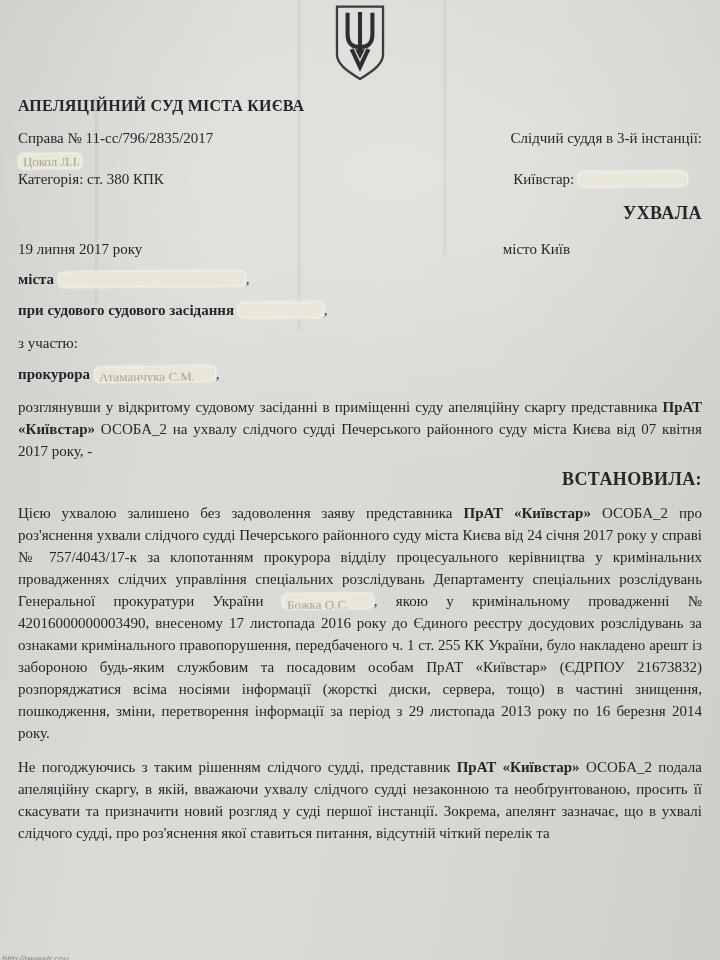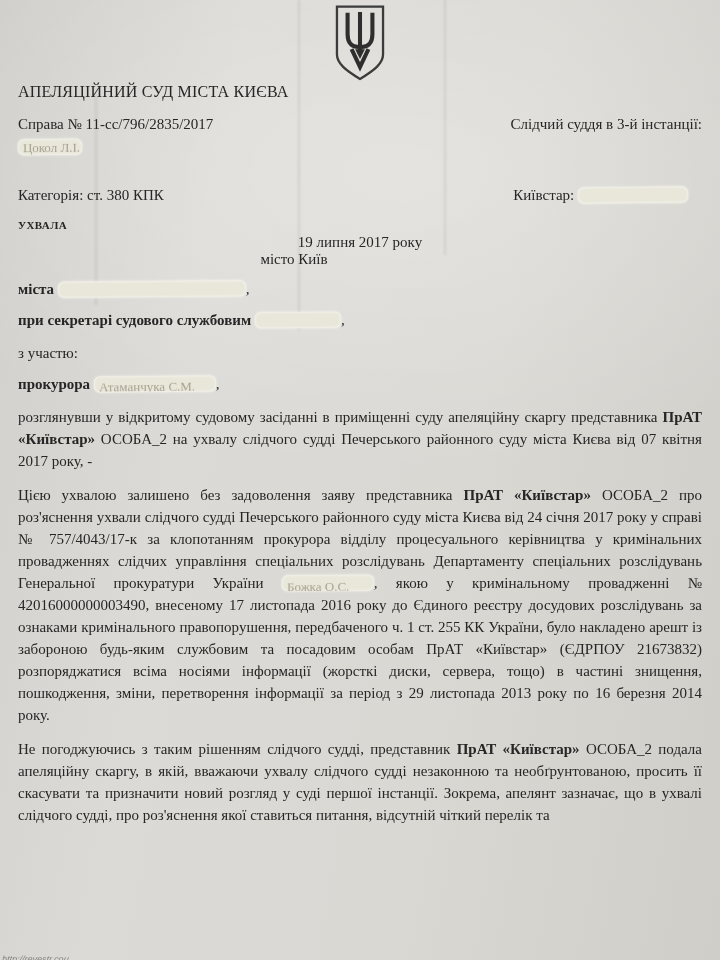--- a/index.html
+++ b/index.html
@@ -14,29 +14,29 @@
     font-family:"Liberation Serif","DejaVu Serif",serif;
     color:#262626;
     -webkit-font-smoothing:antialiased;
   }
   .crease{position:absolute;width:2px;background:rgba(110,108,102,.14);filter:blur(1px);pointer-events:none;}
   .crease.c1{left:298px;top:0;height:330px;}
   .crease.c2{left:444px;top:0;height:255px;}
   .crease.c3{left:95px;top:95px;height:210px;}
   .content{position:absolute;left:0;top:0;right:0;padding:4px 18px 0 18px;}
   .coa{display:block;margin:0 auto;}
-  .court-name{margin-top:1px;font-weight:normal;font-size:16px;letter-spacing:.2px;}
-  .row{display:flex;justify-content:space-between;align-items:center;font-size:15px;}
+  .court-name{margin-top:15px;font-weight:bold;font-size:16px;letter-spacing:.2px;}
+  .row{display:flex;justify-content:space-between;align-items:flex-end;font-size:15px;}
   .row.meta1{margin-top:15px;}
   .redact-line{margin-top:5px;height:18px;}
-  .row.meta2{margin-top:31px;gap:28px;}
+  .row.meta2{margin-top:1px;gap:28px;}
   .row.meta2 .right{margin-right:14px;}
-  .row.daterow{margin-top:3px;flex-direction:column;}
+  .row.daterow{margin-top:17px;}
   .row.daterow .right{margin-right:132px;}
-  .heading{    text-align:left;font-weight:bold;font-size:11px;letter-spacing:.4px;}
+  .heading{    text-align:right;font-weight:bold;font-size:18px;letter-spacing:.4px;}
   .heading.title{margin-top:15px;}
   .heading.subtitle{margin-top:9px;}
   .heading.resolution{margin-top:7px;}
   .para{margin-top:12px;font-size:15px;line-height:22px;text-align:justify;}
   .line{margin-top:11px;font-size:15px;line-height:20px;}
   .line.first{margin-top:13px;}
   .b{font-weight:bold;}
   .redact{
     display:inline-block;height:16px;vertical-align:-3px;
     background:#e9e7da;border-radius:6px;
@@ -91,28 +91,29 @@
 
     <div class="heading title">УХВАЛА</div>
 
     <div class="row daterow">
       <span>19 липня 2017 року</span>
       <span class="right">місто Київ</span>
     </div>
 
 
     <div class="line"><span class="b">міста </span><span class="redact" style="width: 188px;"><span class="redact-text"></span></span><span>,</span></div>
-    <div class="line"><span class="b">при секретарі судового службовим </span><span class="redact" style="width: 86px;"><span class="redact-text"></span></span><span>,</span></div>
+    <div class="line"><span class="b">при судового судового засідання </span><span class="redact" style="width: 86px;"><span class="redact-text"></span></span><span>,</span></div>
 
     <div class="line first">з участю:</div>
 
     <div class="line"><span class="b">прокурора </span><span class="redact" style="width: 122px;"><span class="redact-text">Атаманчука С.М.</span></span><span>,</span></div>
 
     <div class="para"><span>розглянувши у відкритому судовому засіданні в приміщенні суду апеляційну скаргу представника </span><span class="b">ПрАТ «Київстар»</span><span> ОСОБА_2 на ухвалу слідчого судді Печерського  районного суду міста Києва від 07 квітня 2017 року, -</span></div>
 
+    <div class="heading resolution">ВСТАНОВИЛА:</div>
 
     <div class="para"><span>Цією ухвалою залишено без задоволення заяву представника </span><span class="b">ПрАТ «Київстар»</span><span> ОСОБА_2 про роз'яснення ухвали слідчого судді Печерського районного суду міста Києва від 24 січня 2017 року у справі № 757/4043/17-к за клопотанням прокурора відділу процесуального керівництва у кримінальних провадженнях слідчих управління спеціальних розслідувань Департаменту спеціальних розслідувань Генеральної прокуратури України </span><span class="redact" style="width: 92px;"><span class="redact-text">Божка О.С.</span></span><span>, якою у кримінальному провадженні № 42016000000003490, внесеному 17 листопада 2016 року до Єдиного реєстру досудових розслідувань за ознаками кримінального правопорушення, передбаченого ч. 1 ст. 255 КК України, було накладено арешт із забороною будь-яким службовим та посадовим особам ПрАТ «Київстар» (ЄДРПОУ 21673832) розпоряджатися всіма носіями інформації (жорсткі диски, сервера, тощо) в частині знищення, пошкодження, зміни, перетворення інформації за період з 29 листопада 2013 року по 16 березня 2014 року.</span></div>
 
     <div class="para"><span>Не погоджуючись з таким рішенням слідчого судді, представник </span><span class="b">ПрАТ «Київстар»</span><span> ОСОБА_2 подала апеляційну скаргу, в якій, вважаючи ухвалу слідчого судді незаконною та необґрунтованою, просить її скасувати та призначити новий розгляд у суді першої інстанції. Зокрема, апелянт зазначає, що в ухвалі слідчого судді, про роз'яснення якої ставиться питання, відсутній чіткий перелік та</span></div>
   </div>
 
   <div class="footer-url">http://reyestr.cou</div>
 </div>
 
 </body></html>

